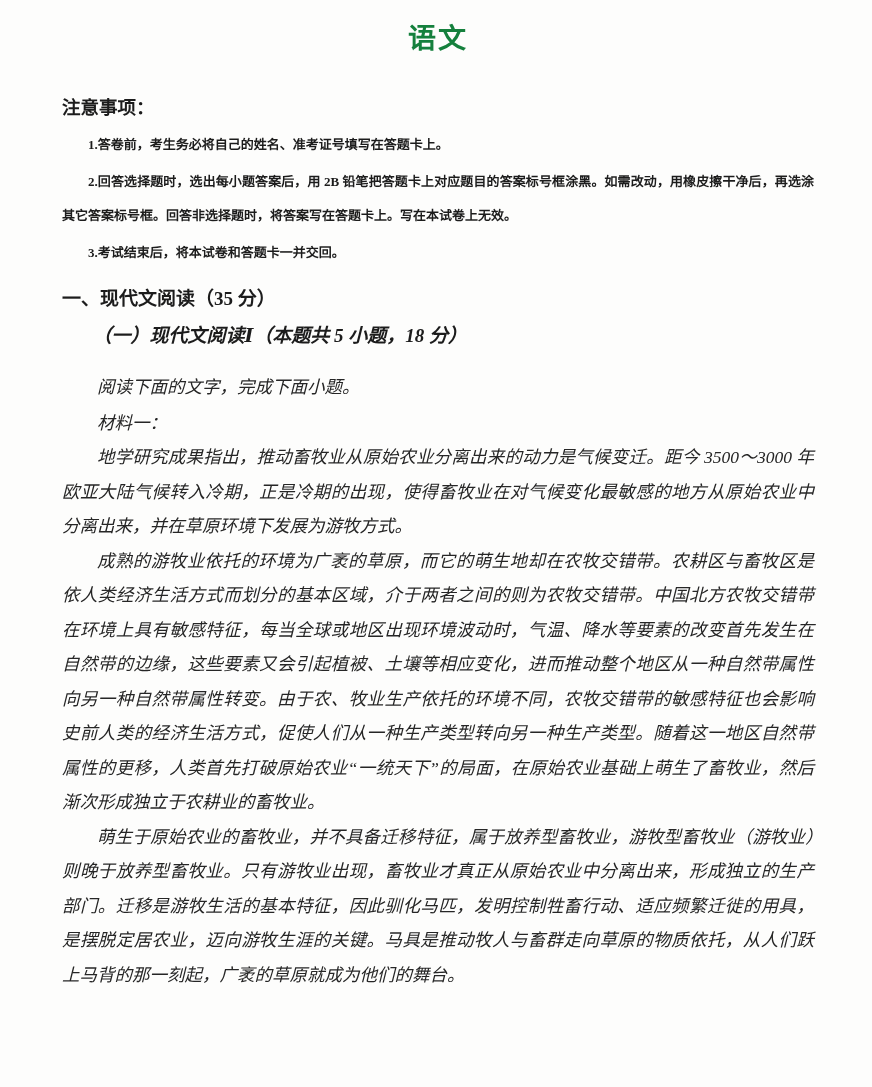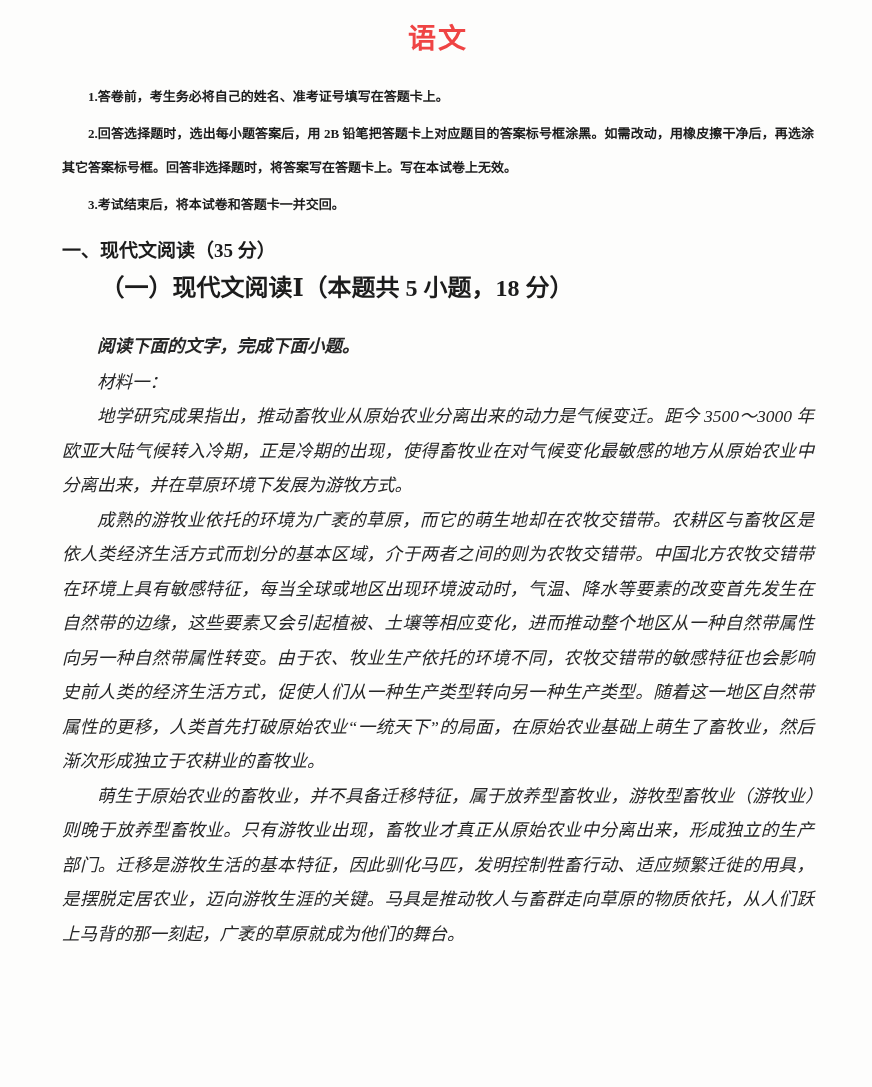--- a/index.html
+++ b/index.html
@@ -17,22 +17,22 @@
     box-sizing: border-box;
     padding: 16px 58px 30px 62px;
     font-family: "Liberation Serif", "DejaVu Serif", serif;
     overflow: hidden;
   }
   .exam-title {
     text-align: center;
     font-size: 28px;
     font-weight: bold;
     letter-spacing: 2px;
-    margin: 0 0 24px 0;
-    color: #ef4444;
+    margin: 0 0 35px 0;
+    color: #15803d;
   }
   .notice-heading {
     font-size: 18.5px;
     font-weight: bold;
     line-height: 34px;
     margin: 0;
   }
   .notice-item {
     font-size: 13px;
     font-weight: bold;
@@ -41,51 +41,53 @@
     text-align: justify;
     margin: 3px 0;
   }
   .section-heading {
     font-size: 19px;
     font-weight: bold;
     line-height: 34px;
     margin: 12px 0 0 0;
   }
   .subsection-heading {
-    font-size: 24px;
+    font-size: 19px;
     font-weight: bold;
     line-height: 34px;
     text-indent: 1.6em;
     margin: 3px 0 0 0;
+    font-style: italic;
   }
   .passage {
     font-style: italic; 
     color: #262626;
   }
   .reading-instruction,
   .material-label,
   .passage-paragraph {
     font-size: 17.5px;
     line-height: 34.5px;
     text-indent: 2em;
     text-align: justify;
     margin: 0;
     font-weight: normal;
   }
-  .reading-instruction { margin-top: 24px; font-weight: bold; }
+  .reading-instruction { margin-top: 17px; }
   .material-label { margin-top: 1px; }
 </style>
 </head>
 <body>
 
 <div class="page">
 
   <h1 class="exam-title">语文</h1>
 
   <div>
+    <p class="notice-heading">注意事项：</p>
     <p class="notice-item">1.答卷前，考生务必将自己的姓名、准考证号填写在答题卡上。</p>
     <p class="notice-item">2.回答选择题时，选出每小题答案后，用 2B 铅笔把答题卡上对应题目的答案标号框涂黑。如需改动，用橡皮擦干净后，再选涂其它答案标号框。回答非选择题时，将答案写在答题卡上。写在本试卷上无效。</p>
     <p class="notice-item">3.考试结束后，将本试卷和答题卡一并交回。</p>
   </div>
 
   <p class="section-heading">一、现代文阅读（35 分）</p>
 
   <p class="subsection-heading">（一）现代文阅读Ⅰ（本题共 5 小题，18 分）</p>
 
   <div class="passage">

